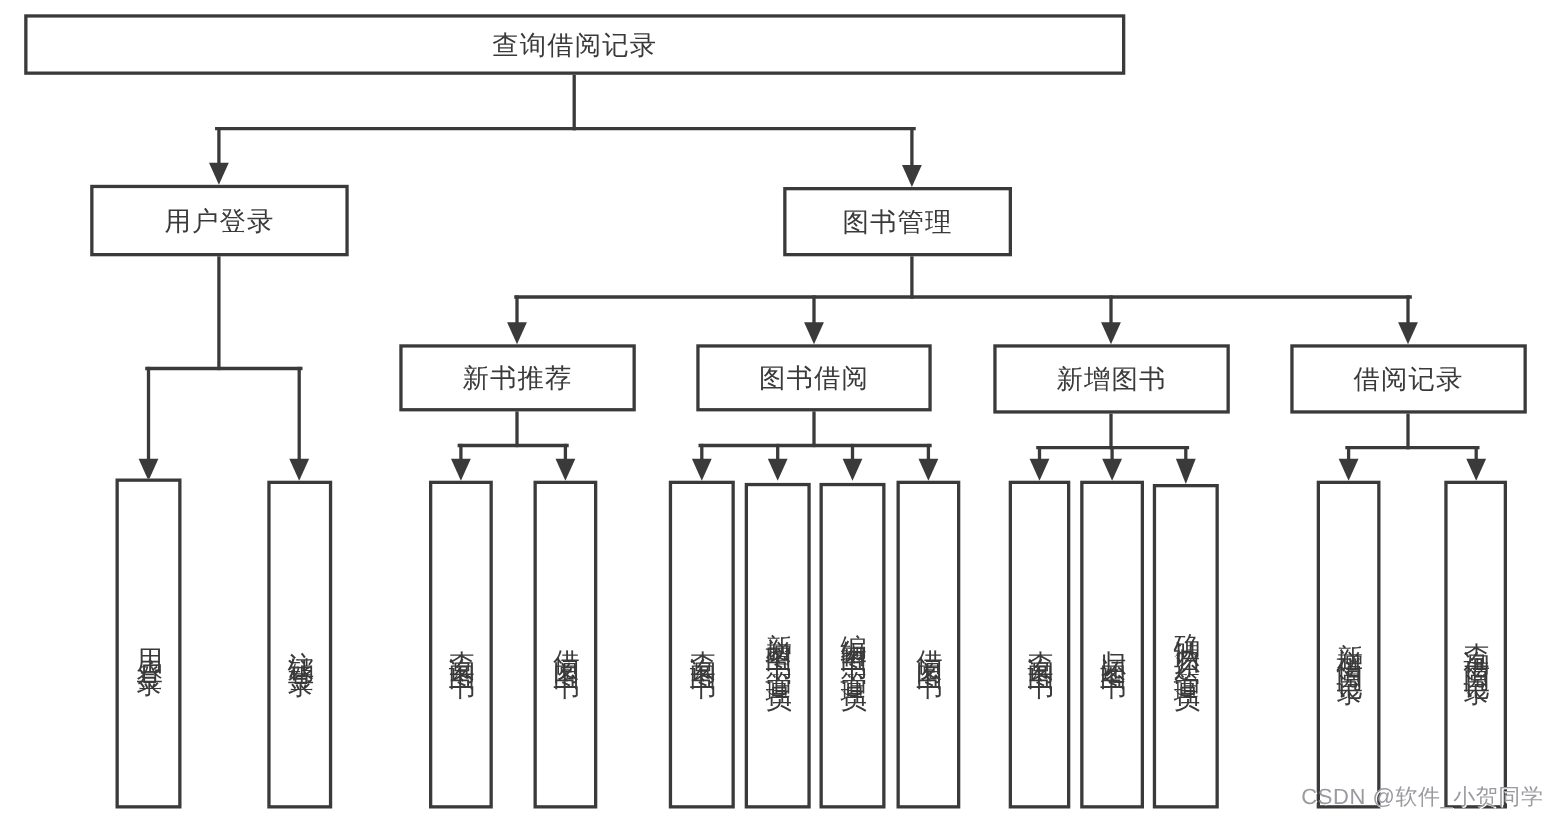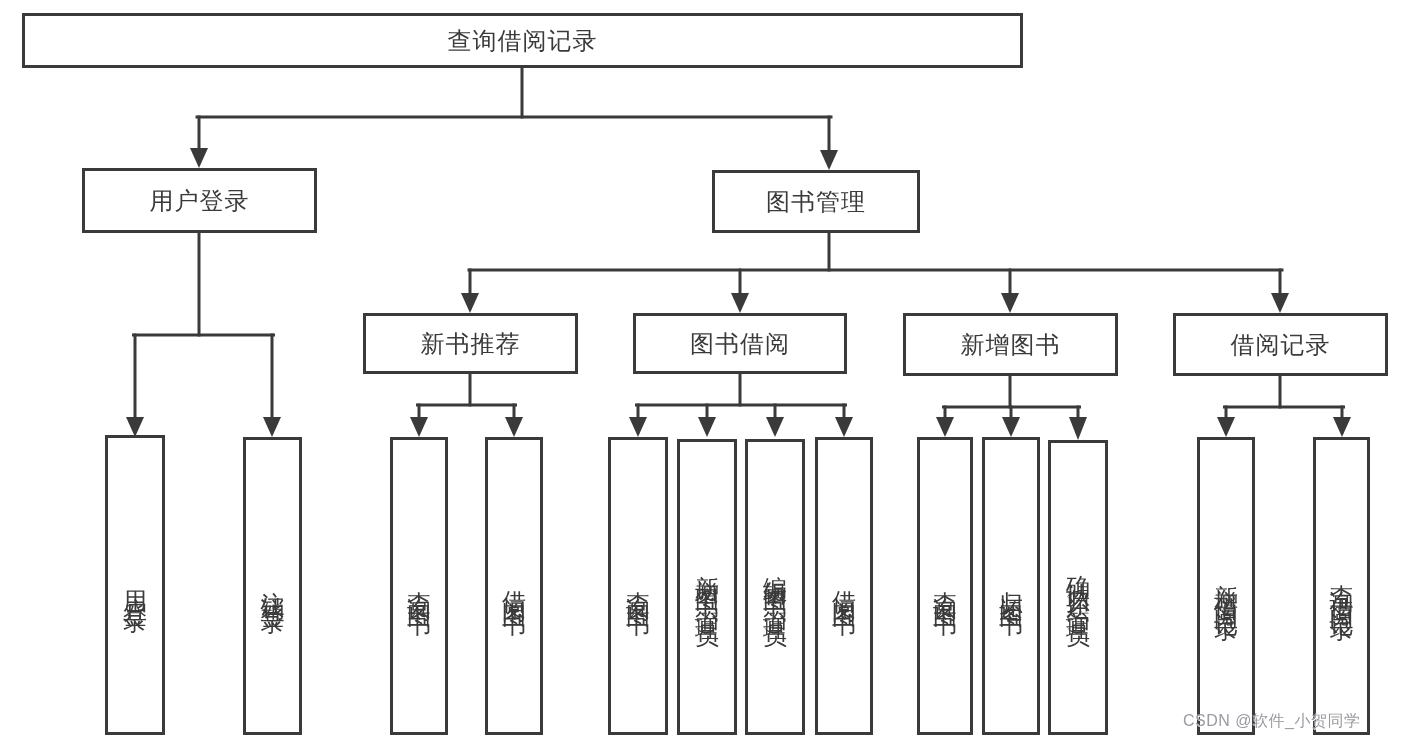--- a/index.html
+++ b/index.html
@@ -34,21 +34,21 @@
   .node.v {
     writing-mode: vertical-rl;
     font-size: 24px;
     letter-spacing: 7px;
     line-height: 1;
   }
   .watermark {
     position: absolute;
     left: 1183px;
     top: 711px;
-    font-size: 16px;
+    font-size: 20px;
     letter-spacing: 0.5px;
     white-space: nowrap;
     text-shadow: 1px 1px 0 #ffffff;
   }
 </style>
 </head>
 <body>
 
 <div class="canvas" style="color: rgb(58, 58, 58); background: rgb(255, 255, 255);">
 

